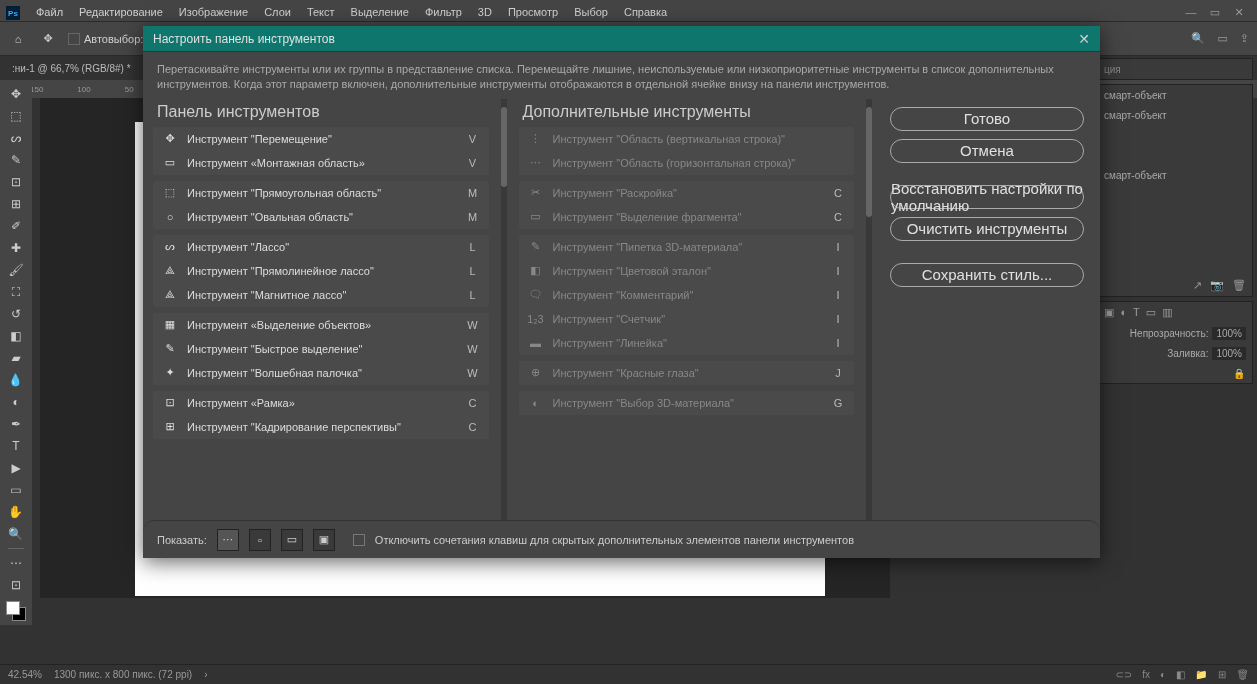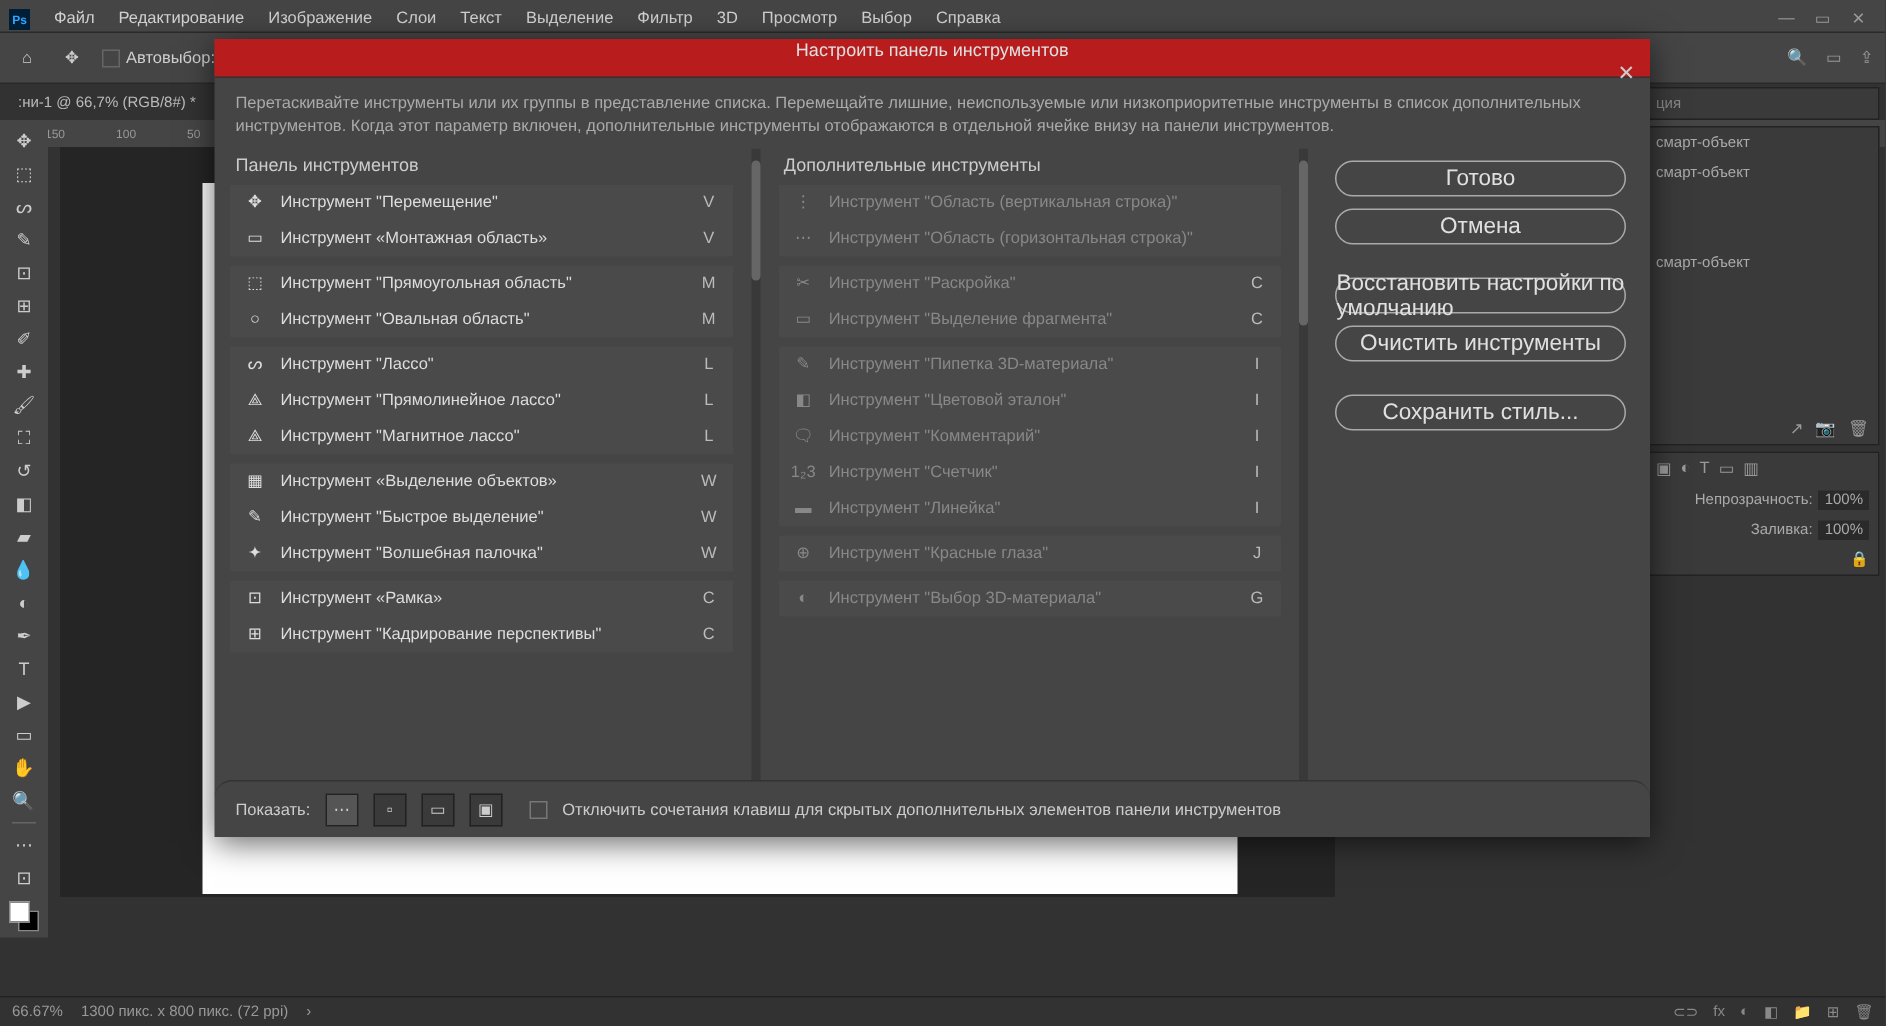--- a/index.html
+++ b/index.html
@@ -36,27 +36,27 @@
 .canvas-doc { position: absolute; left: 95px; top: 24px; width: 690px; height: 474px; background: #fff; }
 
 
 .right-panels { position: absolute; right: 4px; top: 58px; width: 156px; }
 .panel { background: #3a3a3a; border: 1px solid #222; margin-bottom: 4px; }
 .panel-row { height: 20px; display: flex; align-items: center; padding: 0 6px; font-size: 10px; color: #aaa; }
 .panel-controls { display: flex; gap: 8px; padding: 4px 6px; justify-content: flex-end; color: #999; }
 
 
 .dialog { position: absolute; left: 143px; top: 26px; width: 957px; height: 532px; background: #454545; box-shadow: 0 4px 20px rgba(0,0,0,0.6); display: flex; flex-direction: column; }
-.dialog-title { background: #b91c1c; height: 26px; display: flex; align-items: center; padding: 0 10px; color: #e0e0e0; font-size: 12px; border-bottom: 1px solid #333; flex-direction: column; }
+.dialog-title { background: #0f766e; height: 26px; display: flex; align-items: center; padding: 0 10px; color: #e0e0e0; font-size: 12px; border-bottom: 1px solid #333; }
 .dialog-title .close-x { margin-left: auto; color: #ccc; cursor: pointer; font-size: 14px; }
 .dialog-desc { padding: 10px 14px 6px; font-size: 11px; color: #aaa; line-height: 1.4; }
 .dialog-body { flex: 1; display: flex; padding: 0 10px; gap: 12px; overflow: hidden; }
 
 .col { flex: 1; display: flex; flex-direction: column; min-width: 0; }
-.col-title { font-size: 12px; color: #ccc; padding: 4px 4px 6px; }
+.col-title { font-size: 16px; color: #ccc; padding: 4px 4px 6px; }
 .tool-list { flex: 1; overflow: hidden; }
 .tool-group { background: #4a4a4a; border-radius: 2px; margin-bottom: 6px; }
 .tool-row { display: flex; align-items: center; height: 24px; padding: 0 8px; color: #ddd; }
 .tool-row.extra { color: #888; }
 .tool-row .t-icon { width: 18px; text-align: center; margin-right: 8px; color: inherit; font-size: 11px; }
 .tool-row .t-label { flex: 1; font-size: 11px; }
 .tool-row .t-key { width: 16px; text-align: center; color: #bbb; font-size: 11px; }
 .scrollbar-vert { width: 6px; background: #393939; }
 .scrollbar-thumb { background: #666; border-radius: 3px; }
 
@@ -367,21 +367,21 @@
     <div class="footer-btn active">⋯</div>
     <div class="footer-btn">▫</div>
     <div class="footer-btn">▭</div>
     <div class="footer-btn">▣</div>
     <div class="footer-check"></div>
     <span>Отключить сочетания клавиш для скрытых дополнительных элементов панели инструментов</span>
   </div>
 </div>
 
 <div class="statusbar">
-  <span>66.67%</span>
+  <span>42.54%</span>
   <span>1300 пикс. x 800 пикс. (72 ppi)</span>
   <span>›</span>
   <div class="sp"></div>
   <div class="r-icons">
     <span>⊂⊃</span>
     <span>fx</span>
     <span>◐</span>
     <span>◧</span>
     <span>📁</span>
     <span>⊞</span>

